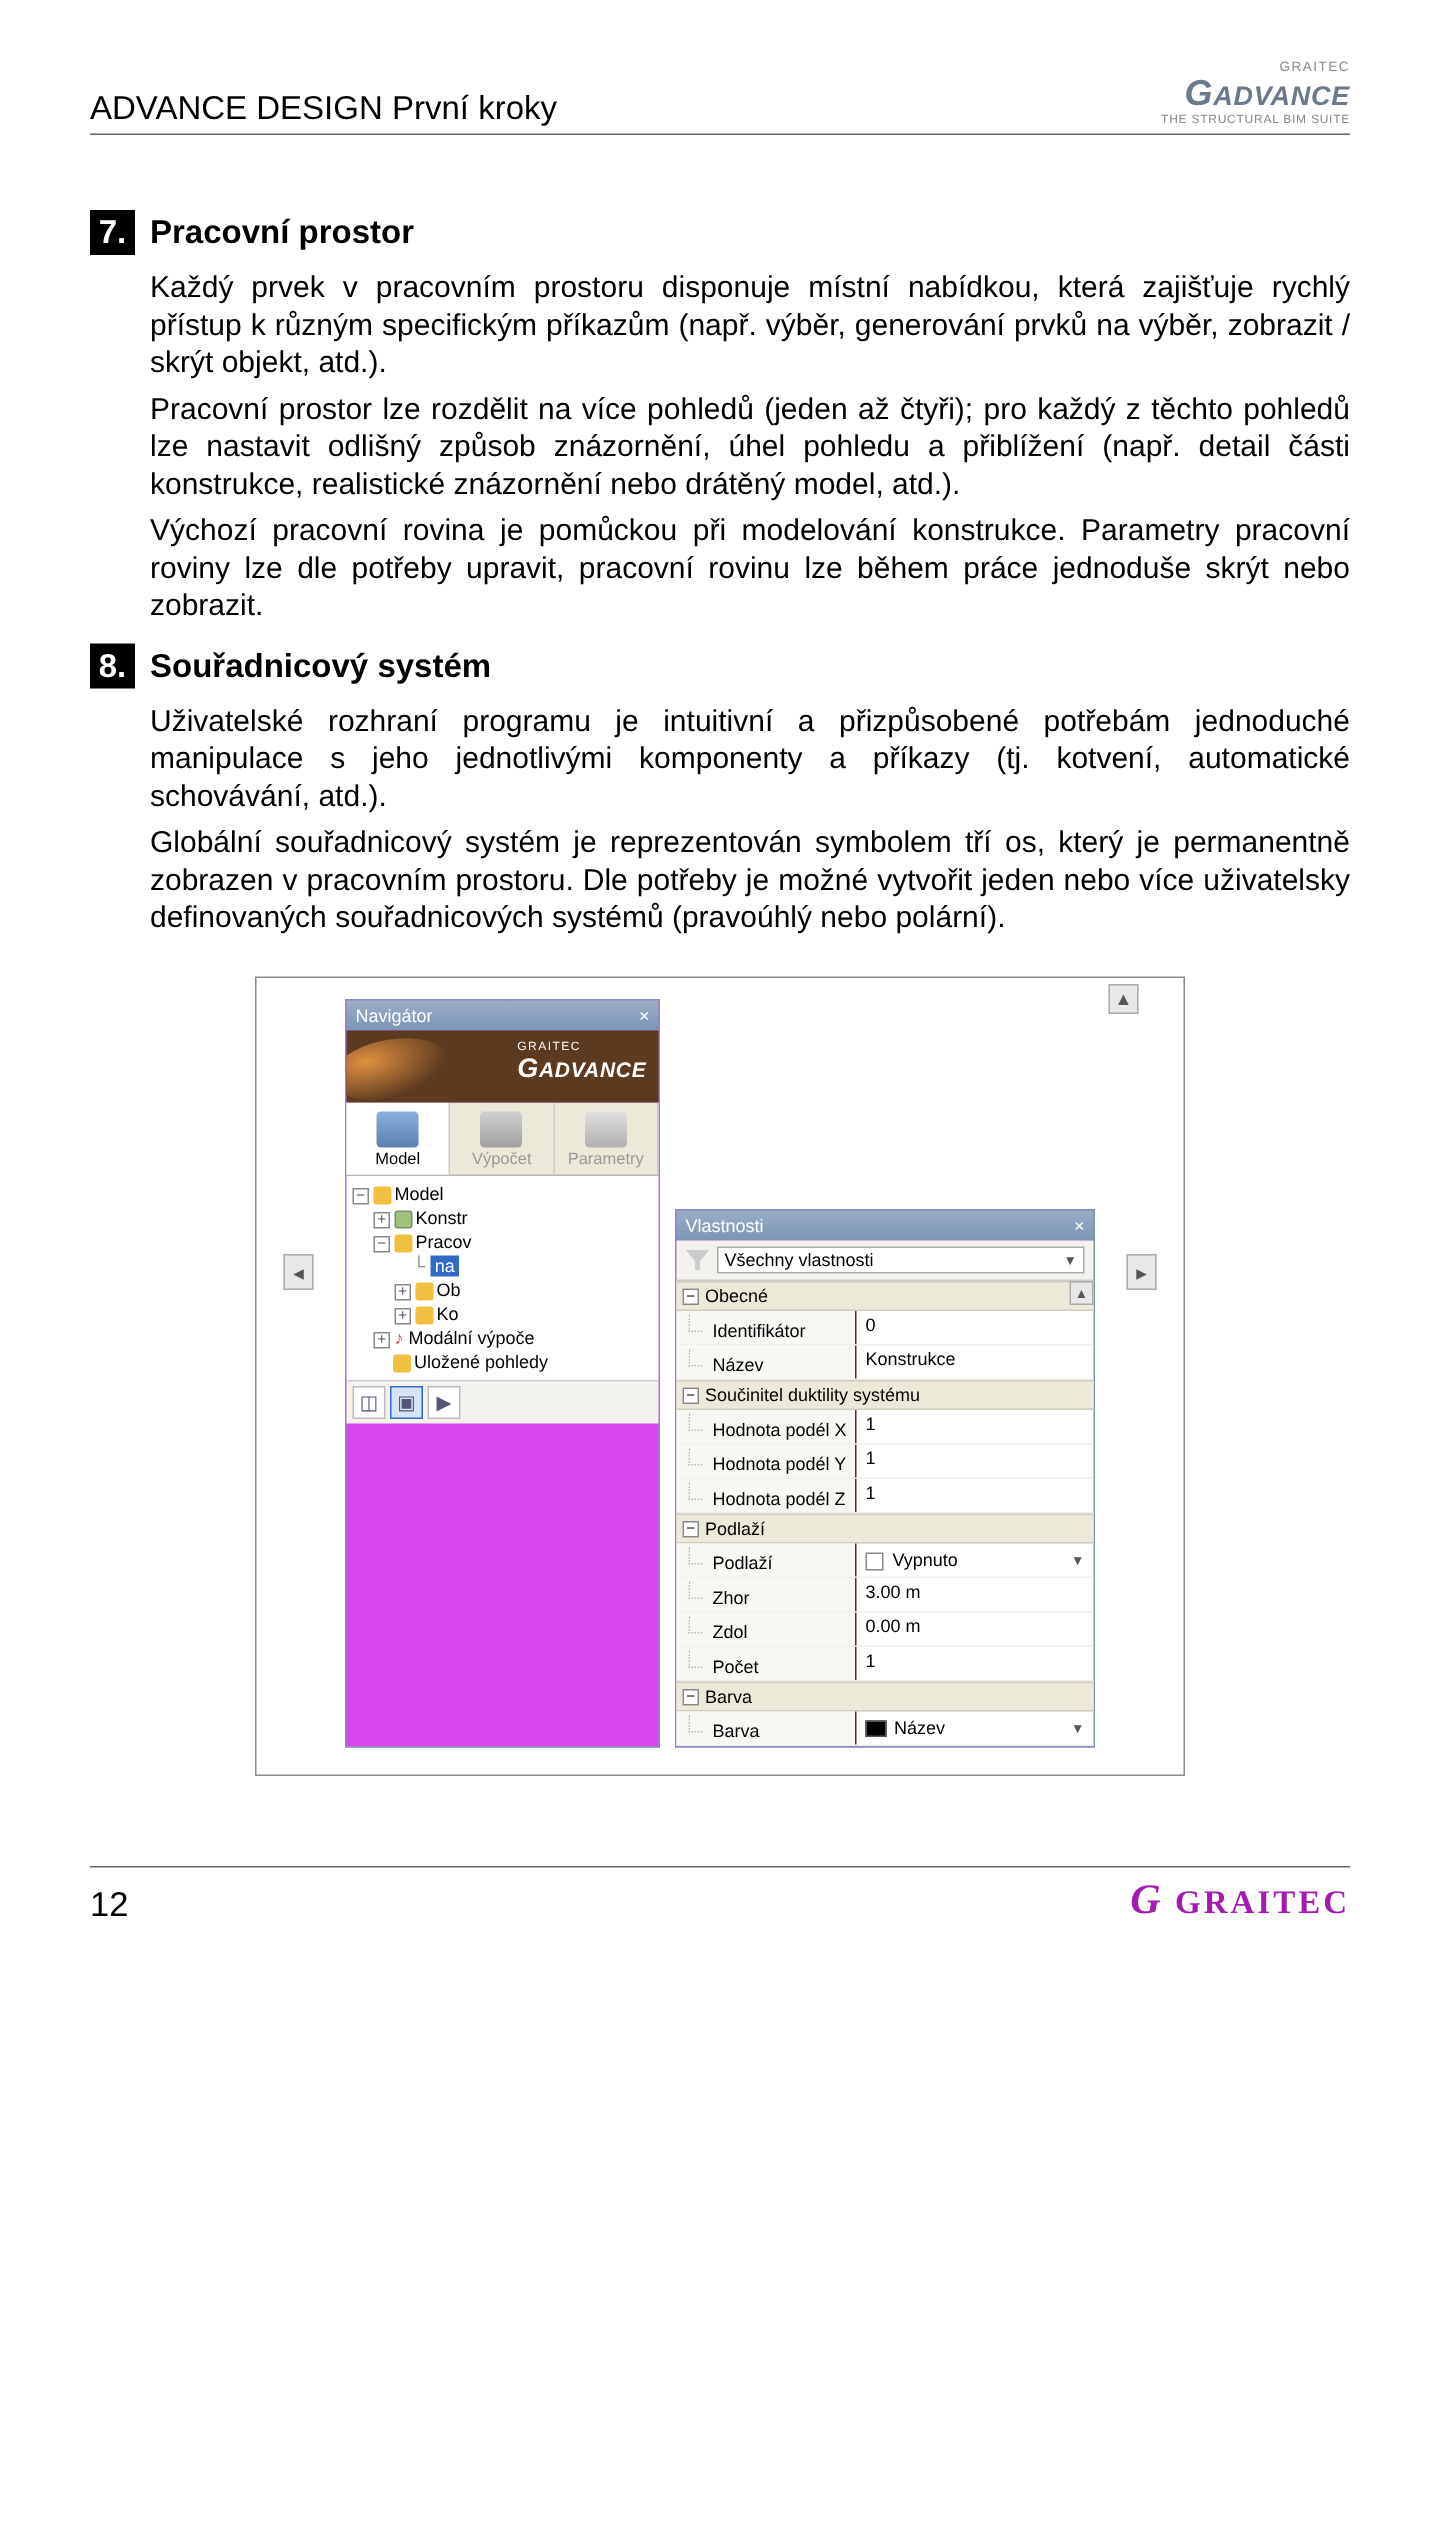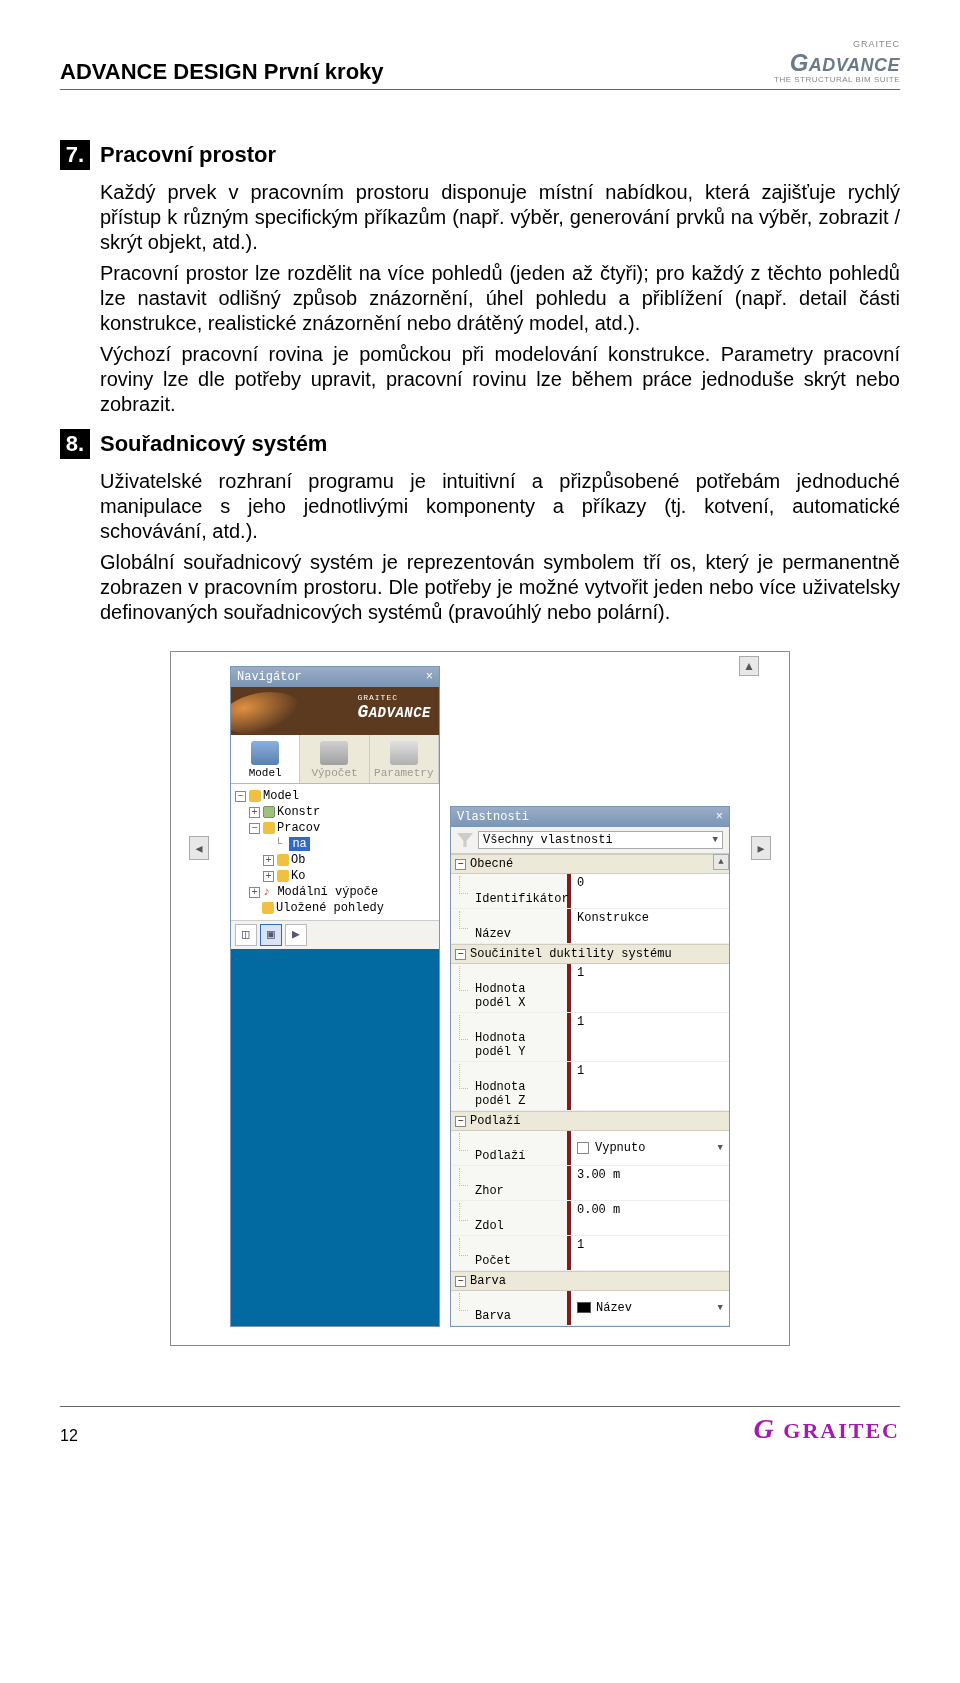--- a/index.html
+++ b/index.html
@@ -15,21 +15,21 @@
   }
   .header-row {
     display: flex;
     justify-content: space-between;
     align-items: flex-end;
     border-bottom: 1px solid #666;
     padding-bottom: 4px;
   }
   .header-title {
     font-size: 22px;
-    font-weight: bold;
+    font-weight: normal;
     text-align: right;
   }
   .logo-box {
     text-align: right;
     font-size: 10px;
     line-height: 1.1;
   }
   .logo-brand {
     font-size: 18px;
     font-weight: bold;
@@ -110,23 +110,22 @@
   .panels-wrap {
     flex: 1;
     display: flex;
     gap: 10px;
     justify-content: center;
   }
 
   
   .panel {
     border: 1px solid #7a95b5;
-    background: #0369a1;
-    font-size: 12px;
-    font-family: Liberation Mono, monospace;
+    background: #d946ef;
+    font-size: 12px;
   }
   .panel-title {
     background: linear-gradient(#9aadc6, #7a95b5);
     color: #fff;
     font-size: 12px;
     padding: 3px 6px;
     display: flex;
     justify-content: space-between;
     align-items: center;
   }
@@ -277,23 +276,23 @@
     line-height: 9px;
     text-align: center;
     background: #fff;
   }
   .grid-row {
     display: flex;
     border-bottom: 1px solid #eee;
   }
   .grid-key {
     width: 120px;
-    padding: 18px 4px 2px 24px;
+    padding: 6px 4px 2px 24px;
     background: #f7f7f4;
-    border-right: 4px solid #7f1d1d;
+    border-right: 1px solid #7f1d1d;
     position: relative;
   }
   .grid-key::before {
     content: "";
     position: absolute;
     left: 8px; top: 2px; bottom: 2px;
     width: 8px;
     border-left: 1px dotted #bbb;
     border-bottom: 1px dotted #bbb;
     height: 50%;
@@ -332,21 +331,21 @@
   }
 
   .footer {
     display: flex;
     justify-content: space-between;
     align-items: flex-end;
     border-top: 1px solid #666;
     margin-top: 60px;
     padding-top: 6px;
   }
-  .page-num { font-size: 16px; }
+  .page-num { font-size: 23px; }
   .footer-logo {
     font-size: 22px;
     font-weight: bold;
     color: #a21caf;
     letter-spacing: 2px;
     font-family: Liberation Serif, serif;
   }
   .footer-logo .fg { font-size: 28px; font-style: italic; }
 </style>
 </head>

